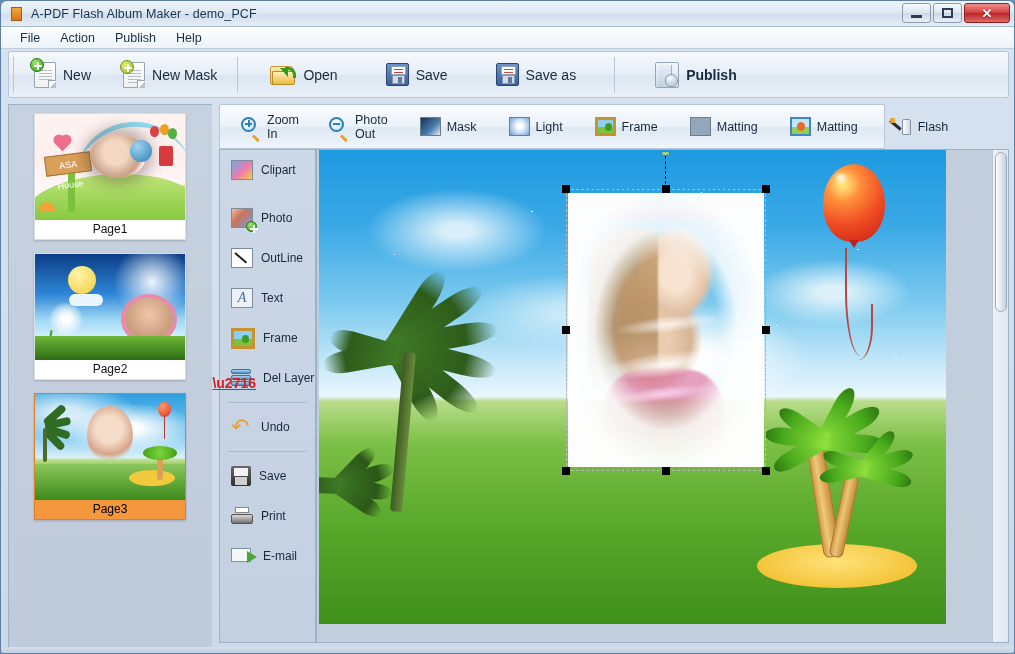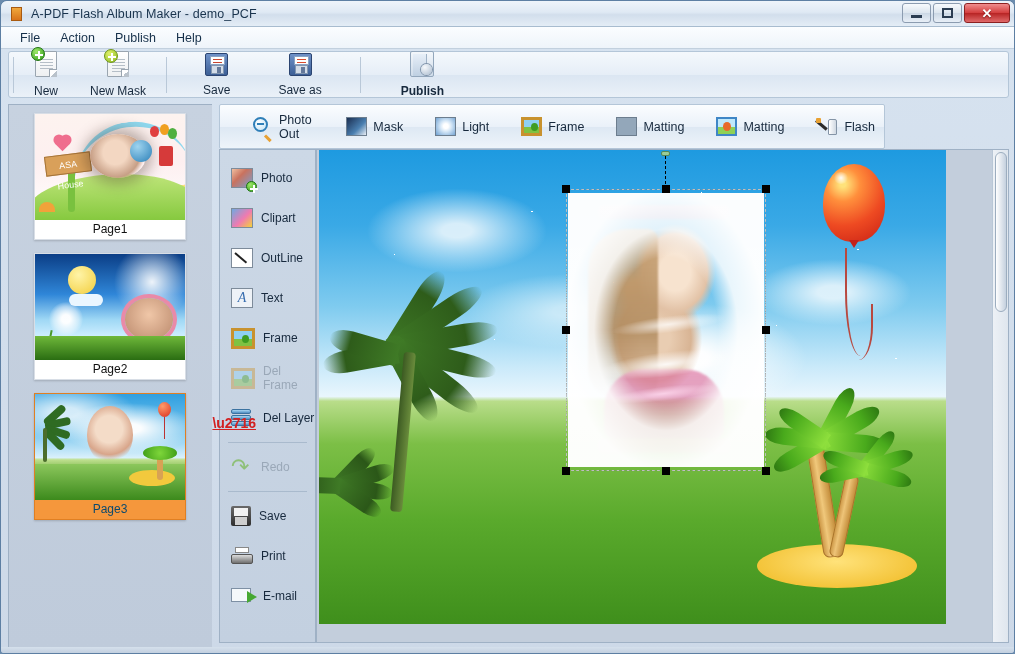--- a/index.html
+++ b/index.html
@@ -66,21 +66,21 @@
   #maintoolbar {
     position: absolute; left: 7px; top: 50px; width: 1001px; height: 47px;
     background: linear-gradient(180deg, #f4f8fc 0%, #e6eef7 50%, #dbe6f2 51%, #eaf1f8 100%);
     border: 1px solid #b4c6d8; border-radius: 3px;
     display: flex; align-items: center;
   }
   .tb-sep { width: 1px; height: 36px; background: #b9c8d8; margin: 0 4px; }
   .tb-btn {
     display: flex; align-items: center; gap: 7px;
     padding: 4px 14px; margin: 0 2px; border-radius: 3px;
-    font-size: 12px; color: #17293d; flex-direction: column;
+    font-size: 14px; color: #17293d;
   }
   .tb-btn.bold { font-weight: bold; }
   .ico { position: relative; flex: none; display: inline-block; }
 
   
   .ico-doc { width: 22px; height: 26px; background: linear-gradient(180deg,#ffffff,#eef0f2);
     border: 1px solid #9aa5b0; border-radius: 1px; }
   .ico-doc:after { content:''; position:absolute; right:-1px; bottom:-1px; width:7px; height:7px;
     background: linear-gradient(135deg,#ffffff 50%, #b9c2cb 50%); border-left:1px solid #9aa5b0; border-top:1px solid #9aa5b0;}
   .badge-plus { position:absolute; left:-5px; top:-5px; width:14px; height:14px; border-radius:50%;
@@ -132,21 +132,21 @@
     position: absolute; left: 7px; top: 103px; width: 204px; height: 544px;
     background: linear-gradient(180deg, #c7d2e0, #bfcbdb);
     border: 1px solid #9eb0c4; border-right: none;
   }
   #thumbscroll { position: absolute; left: 0; top: 0; width: 196px; height: 100%; overflow: hidden; }
   .thumb { position: absolute; left: 25px; width: 152px; background: #fff; border: 1px solid #d8dee6;
     box-shadow: 0 1px 2px rgba(0,0,0,.18); }
   .thumb.sel { background: #f5973c; border-color: #e07f22; }
   .thumb .pic { width: 100%; height: 106px; position: relative; overflow: hidden; margin: 0 auto; display: block;}
   .thumb .cap { text-align: center; font-size: 12px; color: #111; padding: 2px 0 3px; }
-  .thumb.sel .cap { color: #0c4a6e; }
+  .thumb.sel .cap { color: #000000; }
 
   
   .t1 { background: linear-gradient(180deg, #fdf3ef 0%, #fdeff0 45%, #ffffff 100%); }
   .t1 .rbow { position:absolute; right:-6px; top:8px; width:120px; height:70px; border-radius:60px 60px 0 0;
     border-top:5px solid #8fd8ee; box-shadow:0 6px 0 -1px #ffe27a, 0 12px 0 -2px #f7a8b8; transform: rotate(-8deg); }
   .t1 .hill { position:absolute; left:-10px; bottom:0; width:180px; height:46px; border-radius:60% 50% 0 0 / 100% 90% 0 0;
     background: linear-gradient(180deg,#bfe57a,#86c93f); }
   .t1 .hill2 { position:absolute; right:-20px; bottom:0; width:110px; height:34px; border-radius:60% 50% 0 0 / 100% 90% 0 0;
     background: linear-gradient(180deg,#d2ef9a,#9bd455); }
   .t1 .sign { position:absolute; left:10px; top:40px; width:46px; height:20px; background:#d9a05a; border:1px solid #a5743a; transform: rotate(-7deg);
@@ -441,20 +441,28 @@
             <i></i>
             <i></i>
           </span>
         <span class="badge-plus y"></span>
       </span>
       <span>New Mask</span>
     </div>
 
     <div class="tb-sep"></div>
 
+    <div class="tb-btn" style="margin-left:14px;">
+      <span class="ico ico-folder">
+        <span class="back"></span>
+        <span class="front"></span>
+        <span class="arrow-green"></span>
+      </span>
+      <span>Open</span>
+    </div>
 
     <div class="tb-btn" style="margin-left:18px;">
       <span class="ico ico-floppy">
         <span class="label">
             <i></i>
             <i></i>
             <i></i>
           </span>
         <span class="shut"></span>
       </span>
@@ -538,20 +546,29 @@
           <div class="tr2"></div>
           <div class="lv"></div>
         </div>
         <div class="cap">Page3</div>
       </div>
 
     </div>
   </div>
 
   <div id="subtoolbar">
+    <div class="sub-btn">
+      <span class="ico ico-mag">
+        <span class="lens"></span>
+          <span class="pm"></span>
+          <span class="pm2"></span>
+          <span class="hdl"></span>
+      </span>
+      <span>Zoom In</span>
+    </div>
     <div class="sub-btn" style="margin-left:12px;">
       <span class="ico ico-mag">
         <span class="lens"></span>
           <span class="pm"></span>
           <span class="hdl"></span>
       </span>
       <span>Photo Out</span>
     </div>
     <div class="sub-btn" style="margin-left:14px;">
       <span class="ico ico-sq mask"></span>
@@ -577,59 +594,55 @@
       <span class="ico ico-brush">
         <span class="tube"></span>
           <span class="br"></span>
           <span class="tip"></span>
       </span>
       <span>Flash</span>
     </div>
   </div>
 
   <div id="toolcol">
+    <div class="tool-item">
+      <span class="ico thumbico clip"></span>
+      <span>Clipart</span>
+    </div>
     <div class="tool-item" style="margin-top:8px;">
       <span class="ico thumbico photo">
           <span class="badge-plus" style="left:auto;right:-5px;bottom:-5px;top:auto;width:11px;height:11px;"></span>
         </span>
       <span>Photo</span>
     </div>
     <div class="tool-item">
-      <span class="ico thumbico clip"></span>
-      <span>Clipart</span>
-    </div>
-    <div class="tool-item">
       <span class="ico thumbico outl"></span>
       <span>OutLine</span>
     </div>
     <div class="tool-item">
       <span class="ico thumbico text">A</span>
       <span>Text</span>
     </div>
     <div class="tool-item">
       <span class="ico thumbico frame"></span>
       <span>Frame</span>
-    </div>
-    <div class="tool-item disabled">
-      <span class="ico thumbico frame dim"></span>
-      <span>Del Frame</span>
     </div>
     <div class="tool-item">
       <span class="ico ico-dellayer">
         <i style="top:1px;"></i>
           <i style="top:7px;"></i>
           <i style="top:13px;"></i>
         <span class="xmark">\u2716</span>
       </span>
       <span>Del Layer</span>
     </div>
     <div class="tool-sep"></div>
-    <div class="tool-item disabled">
-      <span class="ico ico-redo"></span>
-      <span>Redo</span>
+    <div class="tool-item">
+      <span class="ico ico-undo"></span>
+      <span>Undo</span>
     </div>
     <div class="tool-sep"></div>
     <div class="tool-item">
       <span class="ico ico-floppy2">
           <span class="l"></span>
           <span class="s"></span>
         </span>
       <span>Save</span>
     </div>
     <div class="tool-item">

